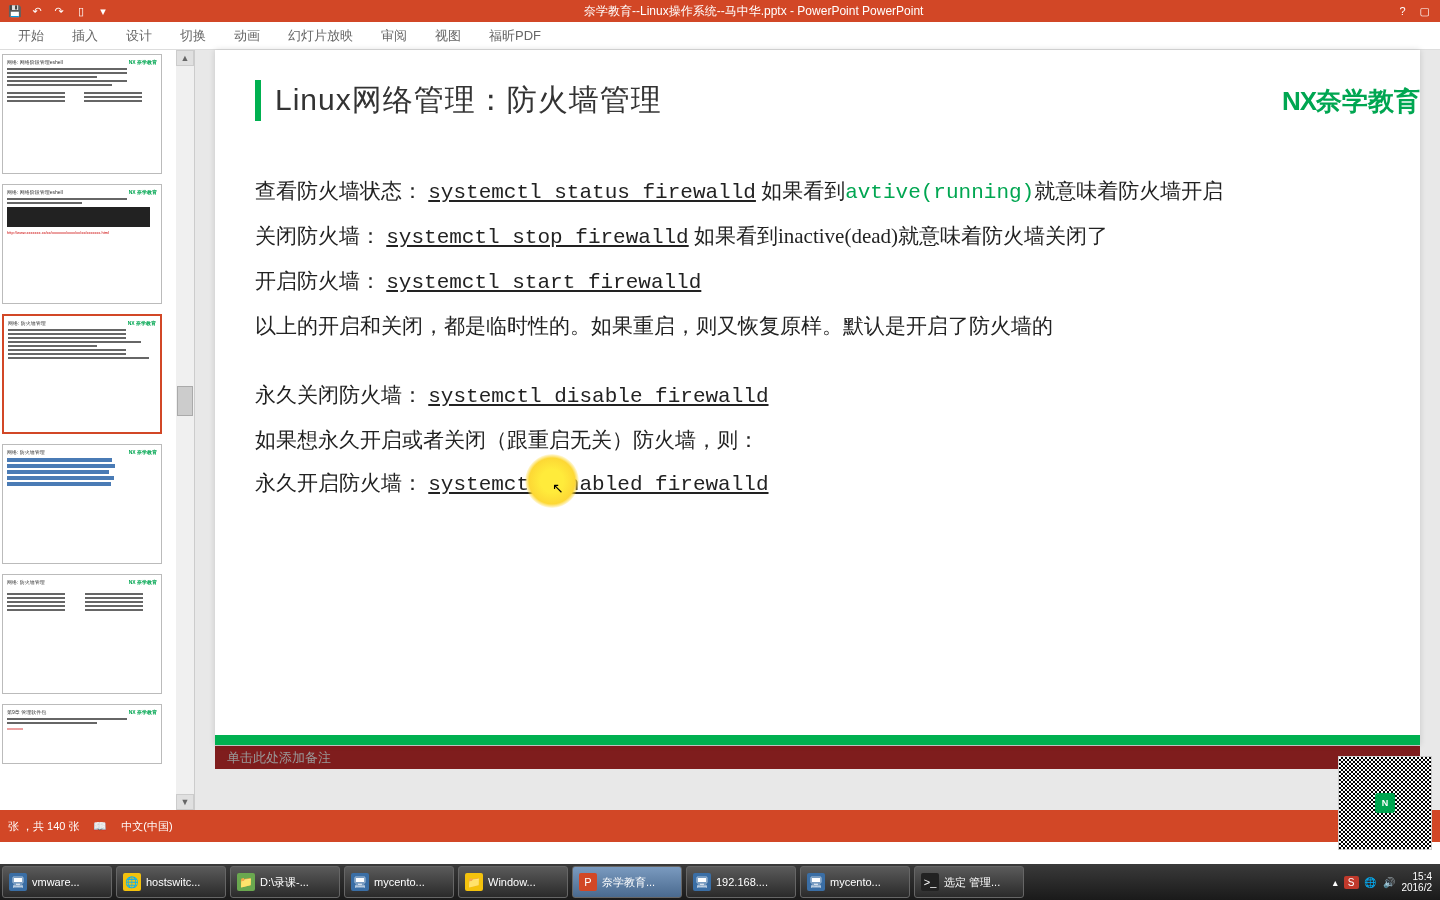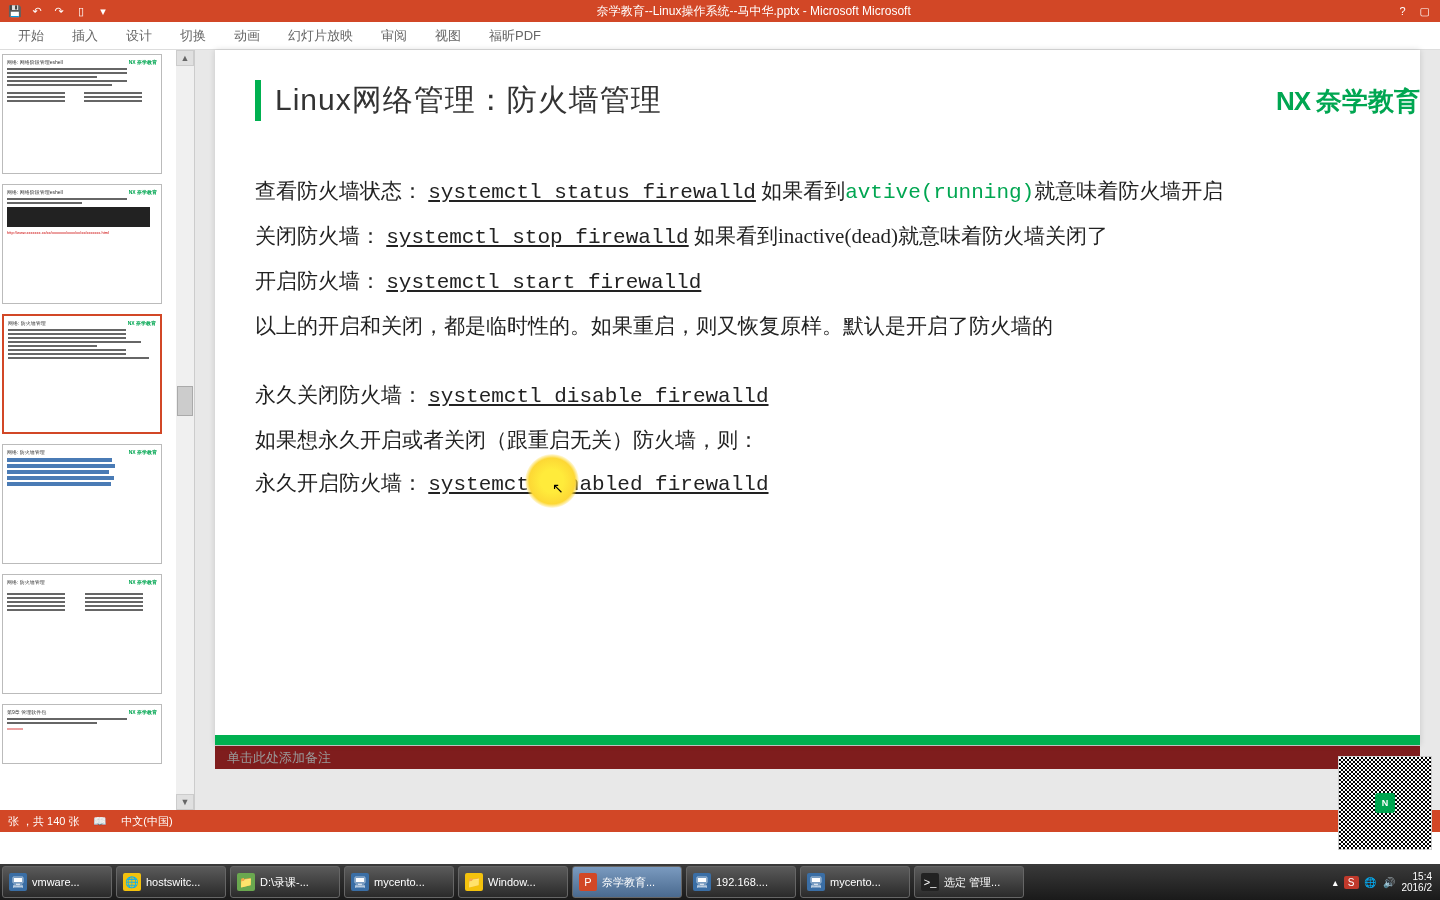--- a/index.html
+++ b/index.html
@@ -27,37 +27,37 @@
 .thumb .thumb-title { font-size: 5px; color: #333; margin-bottom: 3px; }
 .thumb .tline { height: 2px; background: #666; margin: 2px 0; width: 80%; }
 .thumb .tblock { height: 20px; background: #222; margin: 3px 0; width: 95%; }
 .thumb .tbar { height: 4px; background: #4a7bb5; margin: 2px 0; }
 .thumb .tred { color: #c00; font-size: 4px; }
 
 .slide-area { flex: 1; background: #e8e8e8; padding: 0 20px; position: relative; }
 .slide { background: #fff; width: 100%; height: 695px; padding: 30px 40px 20px 40px; position: relative; box-shadow: 0 0 6px rgba(0,0,0,.15); }
 .slide-title-bar { border-left: 6px solid #00b050; padding-left: 14px; margin-bottom: 50px; display: flex; align-items: center; }
 .slide-title { font-size: 30px; color: #333; font-weight: normal; letter-spacing: 1px; }
-.brand-logo { position: absolute; top: 34px; right: 0; color: #00a651; font-size: 26px; font-weight: bold; display: flex; align-items: center; gap: 6px; }
+.brand-logo { position: absolute; top: 34px; right: 0; color: #00a651; font-size: 26px; font-weight: bold; display: flex; align-items: center; }
 .brand-logo .nx { font-weight: 900; letter-spacing: -1px; }
 
 .content { font-size: 21px; line-height: 1.95; color: #222; font-family: "SimSun", serif; }
 .content p { margin-bottom: 2px; }
 .mono { font-family: "Courier New", monospace; text-decoration: underline; }
 .green-txt { color: #00a651; font-family: "Courier New", monospace; }
 .spacer { height: 26px; }
 
 .highlight-cursor { position: absolute; width: 54px; height: 54px; background: radial-gradient(circle, #ffeb3b 30%, #fdd835 60%, rgba(253,216,53,0) 72%); border-radius: 50%; top: 404px; left: 330px; z-index: 5; }
 .cursor-arrow { position: absolute; top: 430px; left: 357px; font-size: 14px; z-index: 6; color: #000; }
 
 .bottom-green { position: absolute; bottom: 0; left: 0; right: 0; height: 10px; background: #00b050; }
 
 .notes-bar { height: 24px; background: #7f1d1d; border-top: 1px solid #ccc; padding: 3px 12px; color: #999; font-size: 13px; }
 
-.statusbar { height: 22px; background: #d24726; display: flex; align-items: center; color: #fff; font-size: 11px; padding: 0 8px; }
+.statusbar { height: 32px; background: #d24726; display: flex; align-items: center; color: #fff; font-size: 11px; padding: 0 8px; }
 .statusbar .sb-left { flex: 1; display: flex; gap: 14px; align-items: center; }
 .statusbar .sb-right { display: flex; gap: 4px; align-items: center; flex-direction: column; }
 .sb-btn { padding: 0 6px; height: 18px; display: flex; align-items: center; }
 .view-btn { width: 20px; height: 16px; border: 1px solid rgba(255,255,255,.5); margin: 0 1px; font-size: 9px; display: flex; align-items: center; justify-content: center; }
 .zoom-slider { width: 80px; height: 3px; background: rgba(255,255,255,.5); position: relative; margin: 0 6px; }
 .zoom-slider::after { content: ''; position: absolute; width: 8px; height: 10px; background: #fff; top: -4px; left: 36px; }
 
 .taskbar { height: 36px; background: linear-gradient(#3a3a3a, #1a1a1a); display: flex; align-items: center; position: absolute; bottom: 0; left: 0; right: 0; }
 .task-item { height: 32px; min-width: 110px; margin: 0 2px; background: linear-gradient(#5a5a5a, #2a2a2a); border: 1px solid #666; border-radius: 3px; display: flex; align-items: center; gap: 5px; padding: 0 6px; color: #fff; font-size: 11px; overflow: hidden; }
 .task-item.active { background: linear-gradient(#7a9abf, #4a6a8f); }
@@ -71,21 +71,21 @@
 <body>
 
 <div class="titlebar">
   <div class="qat">
     <span class="qat-btn">💾</span>
     <span class="qat-btn">↶</span>
     <span class="qat-btn">↷</span>
     <span class="qat-btn">▯</span>
     <span class="qat-btn">▾</span>
   </div>
-  <div class="title-text">奈学教育--Linux操作系统--马中华.pptx - Microsoft Microsoft</div>
+  <div class="title-text">奈学教育--Linux操作系统--马中华.pptx - PowerPoint PowerPoint</div>
   <div class="right-btns">
     <span>?</span>
     <span>▢</span>
   </div>
 </div>
 
 <div class="ribbon-tabs">
   <div class="ribbon-tab">开始</div>
   <div class="ribbon-tab">插入</div>
   <div class="ribbon-tab">设计</div>

